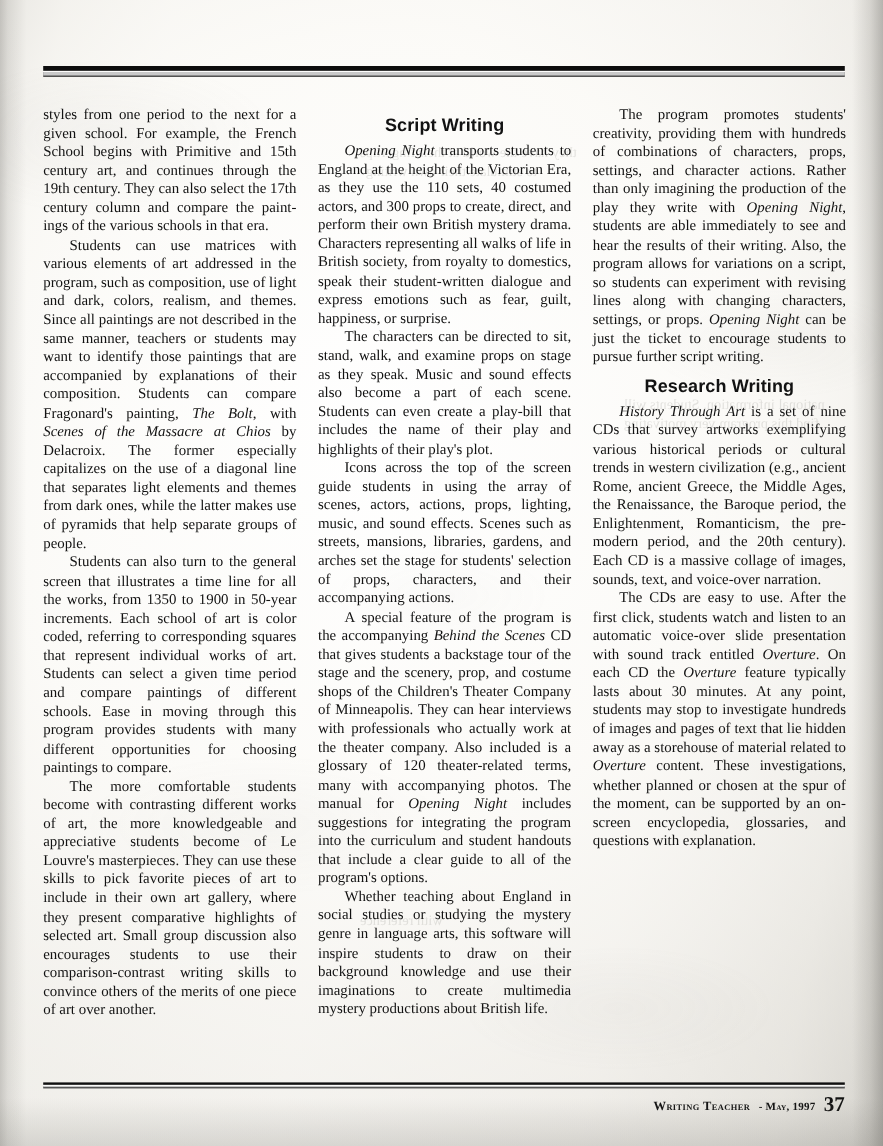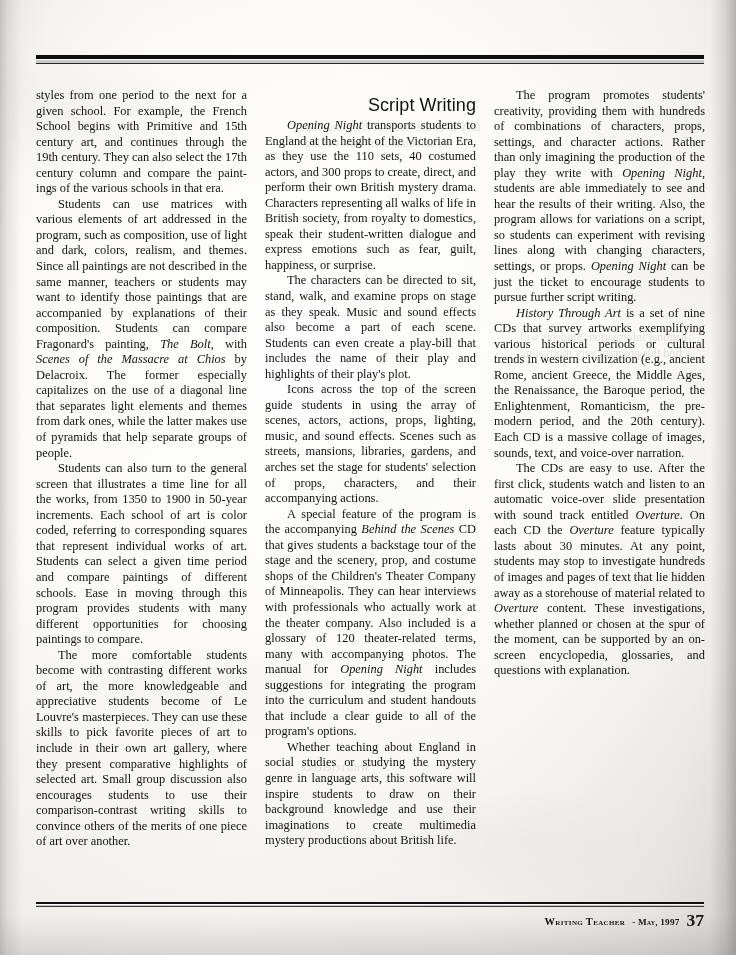--- a/index.html
+++ b/index.html
@@ -103,26 +103,26 @@
   }
   .col p {
     margin: 0;
     text-indent: 22px;
   }
   .col p.noindent {
     text-indent: 0;
   }
   .col h2 {
     font-family: "Liberation Sans", "DejaVu Sans", sans-serif;
-    font-size: 18px;
-    font-weight: normal;
+    font-size: 15px;
+    font-weight: bold;
     line-height: 16px;
     margin: 9px 0 5px 0;
     letter-spacing: 0.1px;
-    text-align: right;
+    text-align: center;
   }
   .col i, .col em {
     font-style: italic;
   }
 
   #footer {
     position: absolute;
     right: 32px;
     top: 909px;
     display: flex;
@@ -187,20 +187,21 @@
     <div class="col">
         <h2>Script Writing</h2>
         <p><i>Opening Night</i> transports students to England at the height of the Victorian Era, as they use the 110 sets, 40 costumed actors, and 300 props to create, direct, and perform their own British mystery drama. Characters representing all walks of life in British society, from royalty to domestics, speak their student-written dialogue and express emotions such as fear, guilt, happiness, or surprise.</p>
         <p>The characters can be directed to sit, stand, walk, and examine props on stage as they speak. Music and sound effects also become a part of each scene. Students can even create a play-bill that includes the name of their play and highlights of their play's plot.</p>
         <p>Icons across the top of the screen guide students in using the array of scenes, actors, actions, props, lighting, music, and sound effects. Scenes such as streets, mansions, libraries, gardens, and arches set the stage for students' selection of props, characters, and their accompanying actions.</p>
         <p>A special feature of the program is the accompanying <i>Behind the Scenes</i> CD that gives students a backstage tour of the stage and the scenery, prop, and costume shops of the Children's Theater Company of Minneapolis. They can hear interviews with professionals who actually work at the theater company. Also included is a glossary of 120 theater-related terms, many with accompanying photos. The manual for <i>Opening Night</i> includes suggestions for integrating the program into the curriculum and student handouts that include a clear guide to all of the program's options.</p>
         <p>Whether teaching about England in social studies or studying the mystery genre in language arts, this software will inspire students to draw on their background knowledge and use their imaginations to create multimedia mystery productions about British life.</p>
       </div>
     <div class="col">
         <p>The program promotes students' creativity, providing them with hundreds of combinations of characters, props, settings, and character actions. Rather than only imagining the production of the play they write with <i>Opening Night</i>, students are able immediately to see and hear the results of their writing. Also, the program allows for variations on a script, so students can experiment with revising lines along with changing characters, settings, or props. <i>Opening Night</i> can be just the ticket to encourage students to pursue further script writing.</p>
+        <h2>Research Writing</h2>
         <p><i>History Through Art</i> is a set of nine CDs that survey artworks exemplifying various historical periods or cultural trends in western civilization (e.g., ancient Rome, ancient Greece, the Middle Ages, the Renaissance, the Baroque period, the Enlightenment, Romanticism, the pre-modern period, and the 20th century). Each CD is a massive collage of images, sounds, text, and voice-over narration.</p>
         <p>The CDs are easy to use. After the first click, students watch and listen to an automatic voice-over slide presentation with sound track entitled <i>Overture</i>. On each CD the <i>Overture</i> feature typically lasts about 30 minutes. At any point, students may stop to investigate hundreds of images and pages of text that lie hidden away as a storehouse of material related to <i>Overture</i> content. These investigations, whether planned or chosen at the spur of the moment, can be supported by an on-screen encyclopedia, glossaries, and questions with explanation.</p>
       </div>
   </div>
 
   <div class="rule-bottom"></div>
 
   <div id="footer">
     <span class="pub">Writing Teacher</span>
     <span class="issue">- May, 1997</span>

